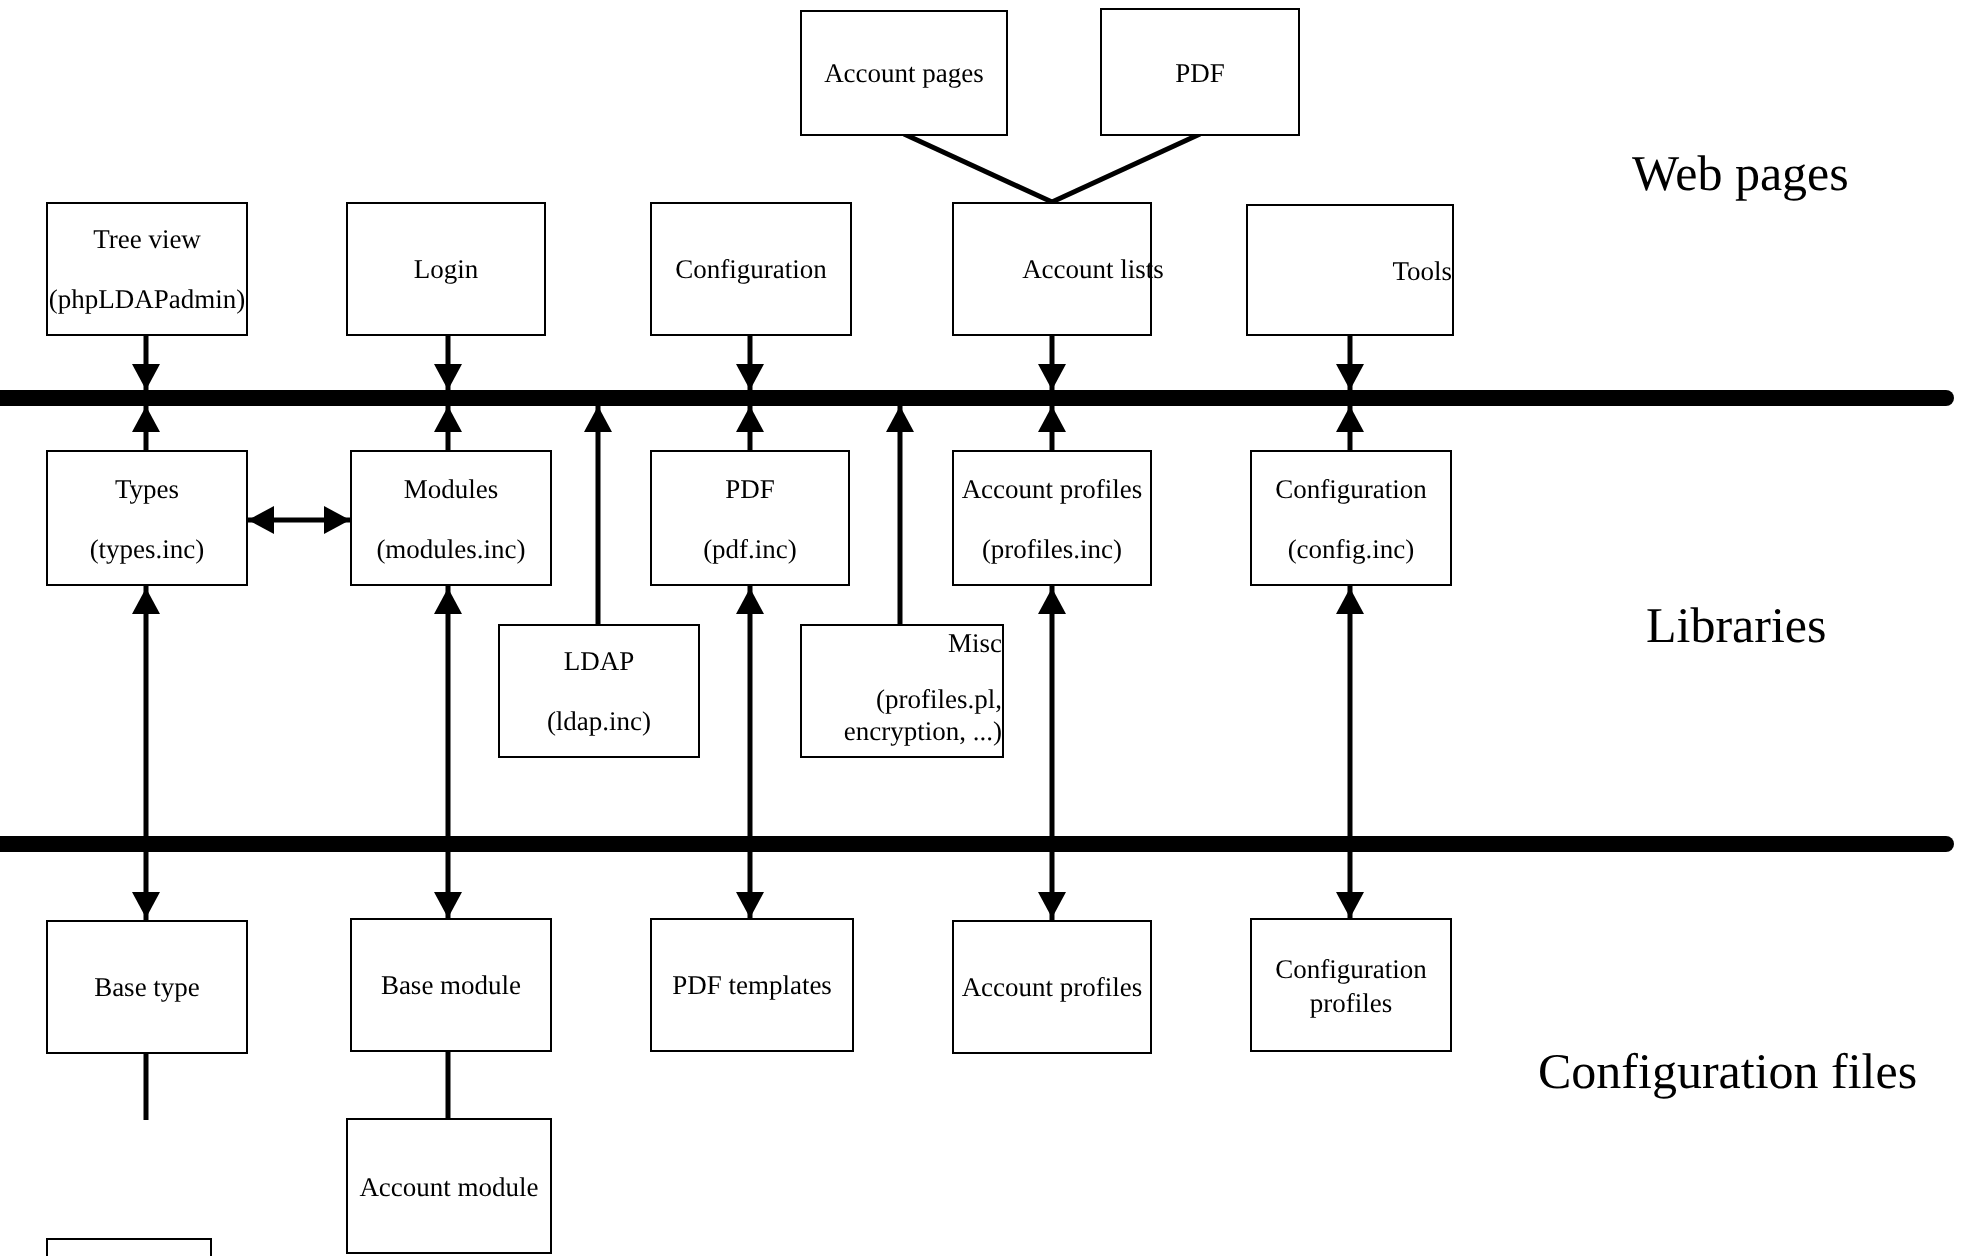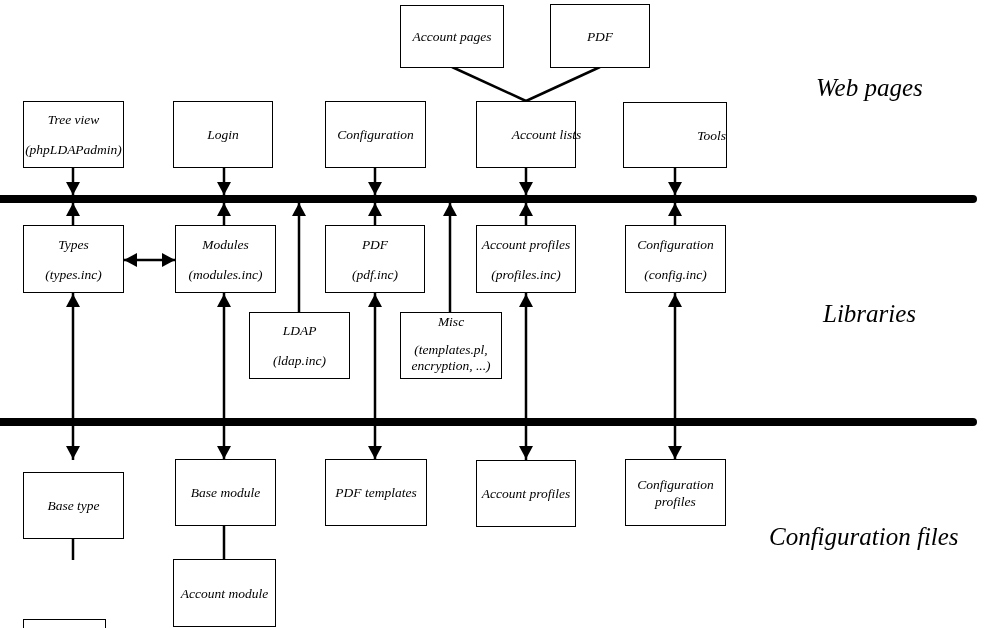--- a/index.html
+++ b/index.html
@@ -4,42 +4,41 @@
 <style>
   html, body { margin: 0; padding: 0; background: #ffffff; }
   .diagram {
     position: relative;
     width: 988px;
     height: 628px;
     background: #ffffff;
     font-family: "Liberation Serif", serif;
     color: #000000;
     overflow: hidden;
-    font-style: italic;
   }
   svg.wires { position: absolute; left: 0; top: 0; width: 988px; height: 628px; }
   .wire { stroke: #000000; fill: none; }
   .head { fill: #000000; stroke: none; }
   .box {
     position: absolute;
     box-sizing: border-box;
     background: #ffffff;
     border: 1px solid #000000;
     display: flex;
     flex-direction: column;
     align-items: center;
     justify-content: center;
     text-align: center;
     font-size: 13.5px;
     line-height: 15px;
     white-space: nowrap;
   }
   .box.spread { gap: 15px; }
   .box.tight { gap: 2px; }
-  .box.misc-box { justify-content: flex-start; padding: 1px 0 5px 0; gap: 1px; }
+  .box.misc-box { justify-content: flex-start; padding: 1px 0 5px 0; gap: 1px; align-items: flex-end; }
   .box.misc-box .l0 { margin-bottom: auto; }
   .section-label {
     position: absolute;
     font-size: 25px;
     line-height: 26px;
     white-space: nowrap;
   }
 </style>
 </head>
 <body>
@@ -179,25 +178,25 @@
     <span class="l0">Configuration</span>
     <span class="l1">(config.inc)</span>
   </div>
 
   <div class="box spread" style="left:249px; top:312px; width:101px; height:67px;">
     <span class="l0">LDAP</span>
     <span class="l1">(ldap.inc)</span>
   </div>
   <div class="box misc-box" style="left:400px; top:312px; width:102px; height:67px;">
     <span class="l0">Misc</span>
-    <span class="l1">(templates.pl,</span>
+    <span class="l1">(profiles.pl,</span>
     <span class="l2">encryption, ...)</span>
   </div>
 
-  <div class="box" style="left:23px; top:460px; width:101px; height:67px;margin-top:12px;">
+  <div class="box" style="left:23px; top:460px; width:101px; height:67px;">
     <span class="l0">Base type</span>
   </div>
   <div class="box" style="left:175px; top:459px; width:101px; height:67px;text-align:right;">
     <span class="l0">Base module</span>
   </div>
   <div class="box" style="left:325px; top:459px; width:102px; height:67px;align-items:center;">
     <span class="l0">PDF templates</span>
   </div>
   <div class="box" style="left:476px; top:460px; width:100px; height:67px;">
     <span class="l0">Account profiles</span>

